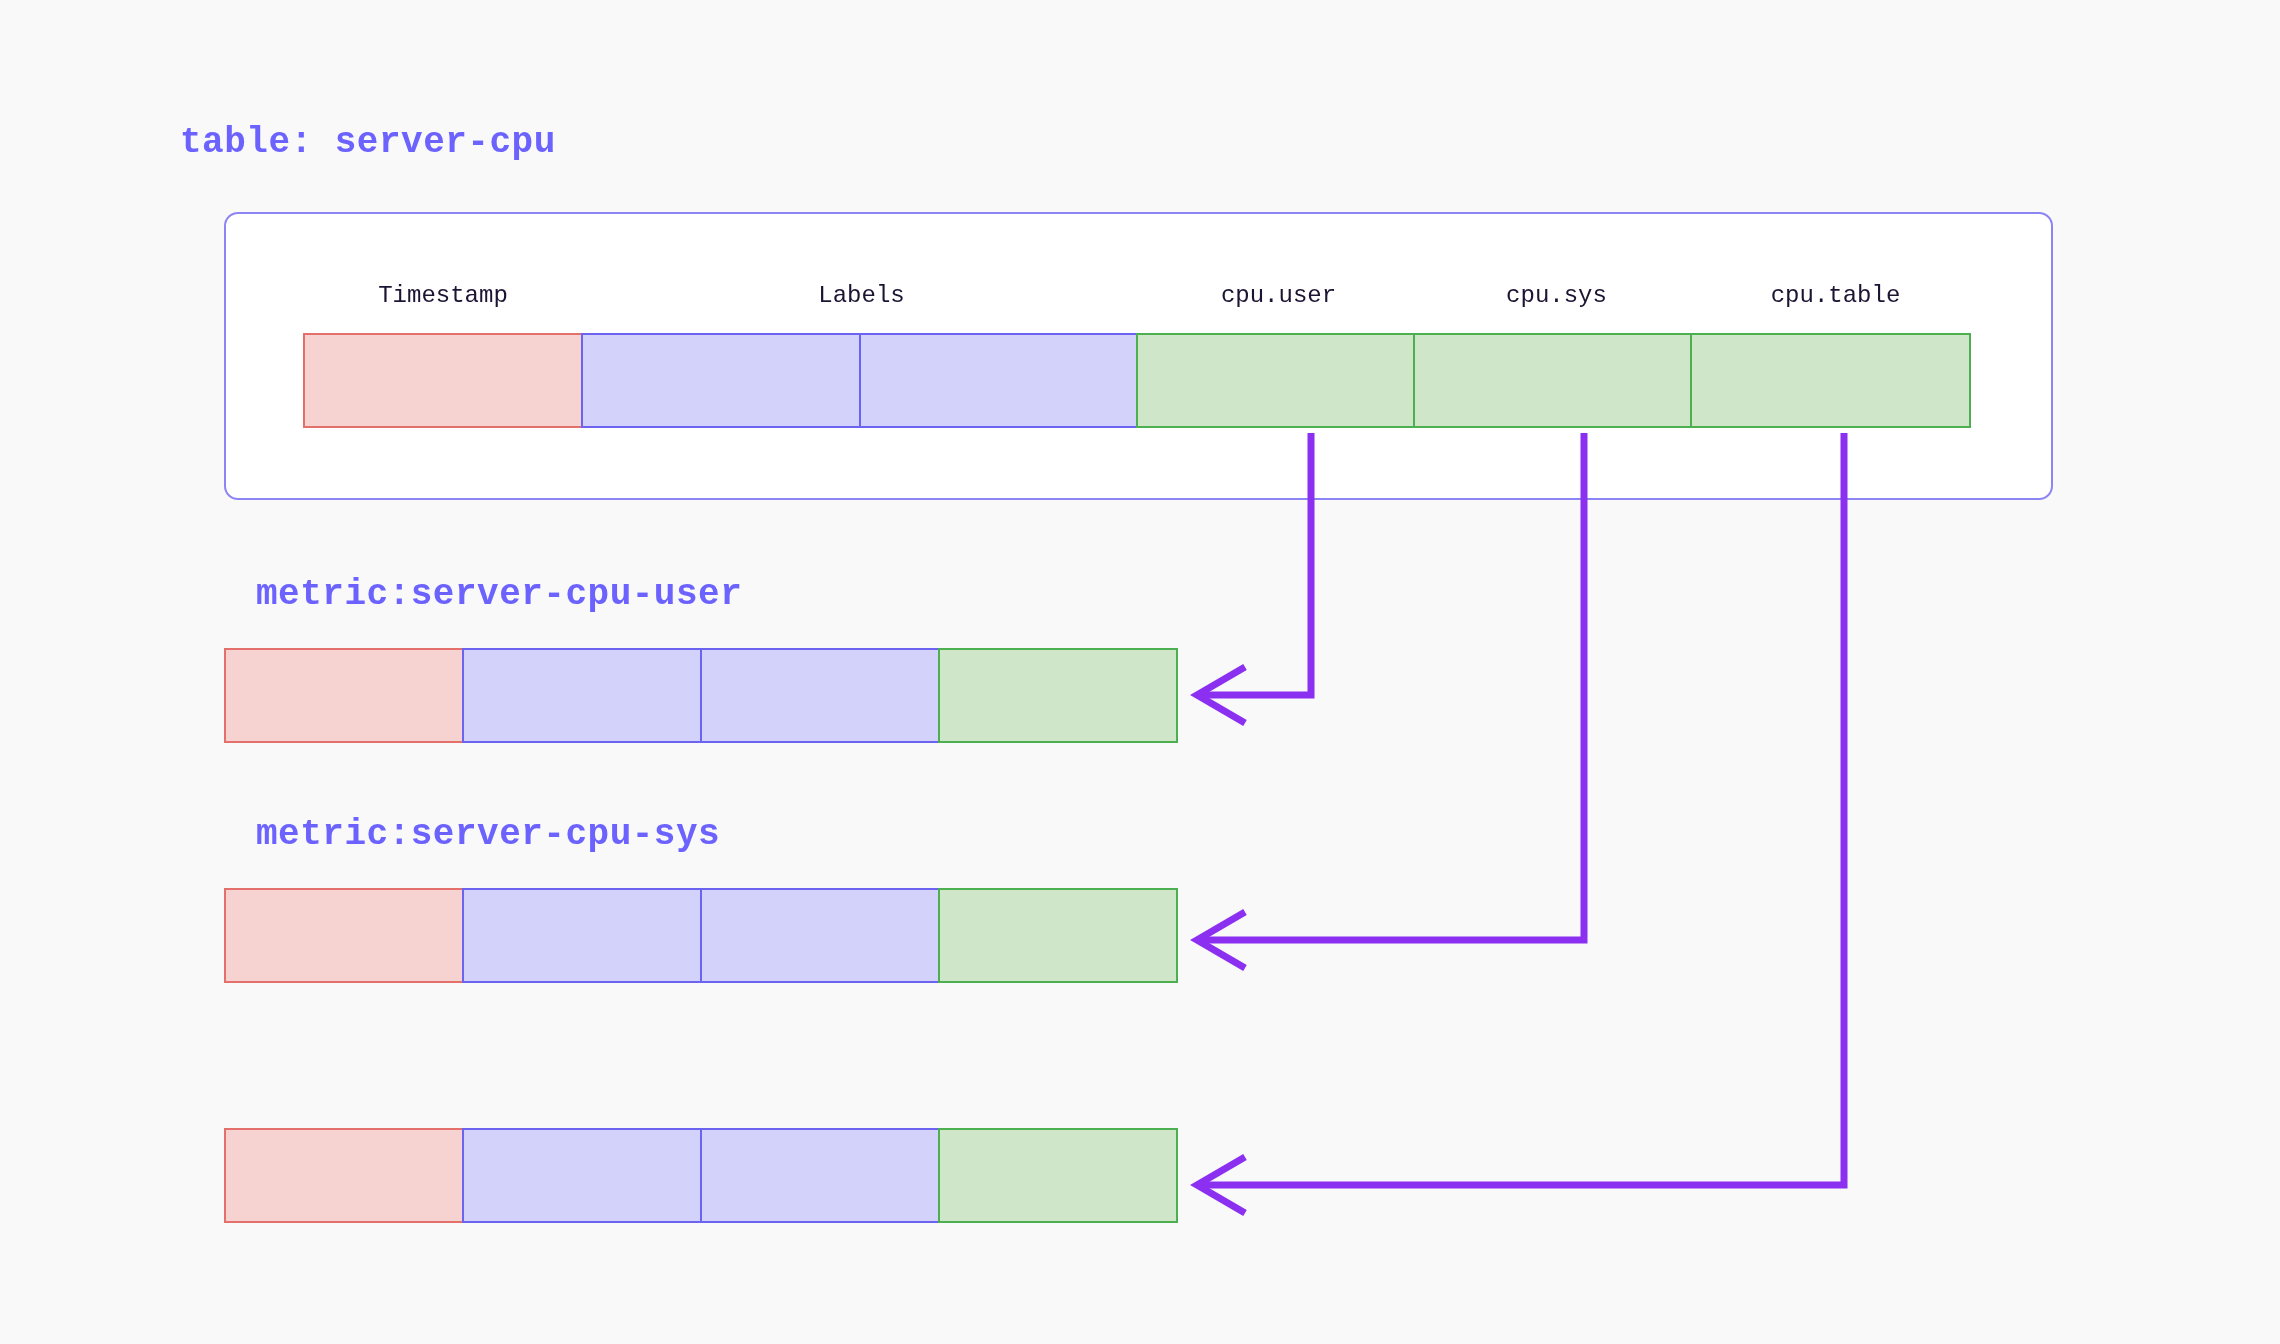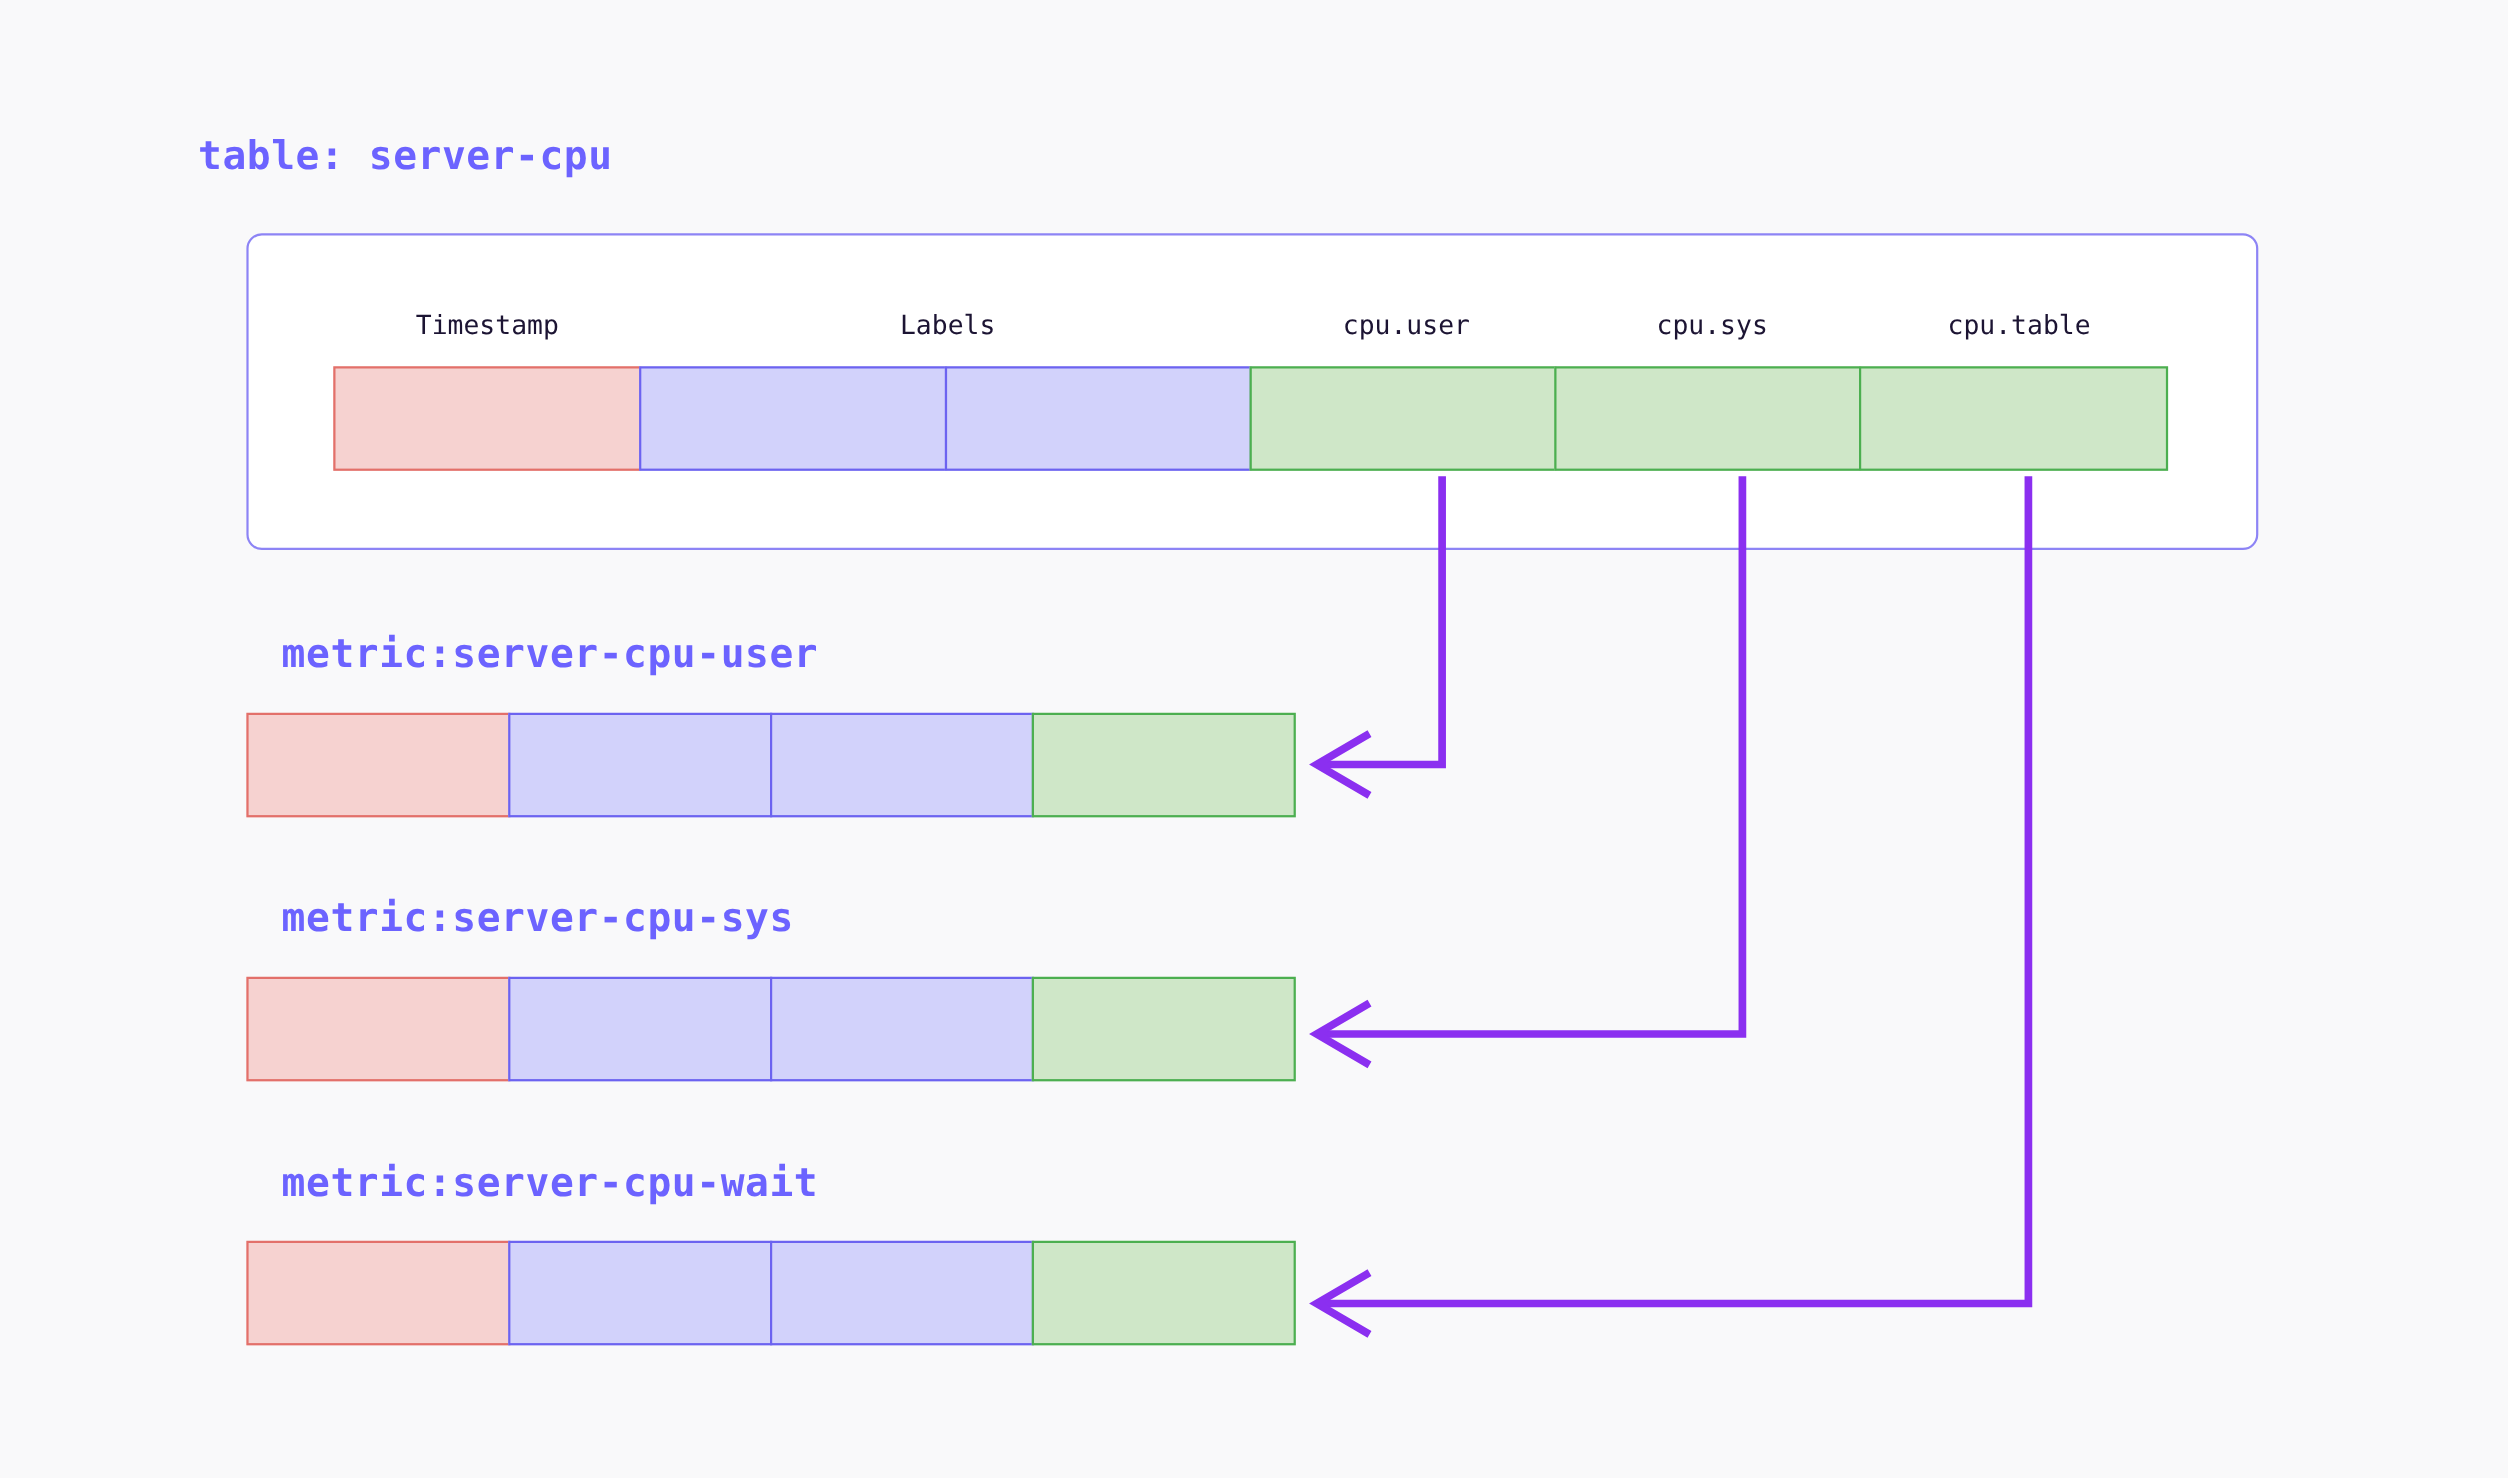--- a/index.html
+++ b/index.html
@@ -15,20 +15,21 @@
     font-family: "DejaVu Sans Mono", "Liberation Mono", monospace;
     -webkit-font-smoothing: antialiased;
   }
 
   #stage {
     position: absolute;
     left: 0;
     top: 0;
     width: 2280px;
     height: 1344px;
+    font-family: Liberation Mono, monospace;
   }
 
   
   #connectors {
     position: absolute;
     left: 0;
     top: 0;
     width: 2280px;
     height: 1344px;
     pointer-events: none;
@@ -177,21 +178,20 @@
   </div>
 
   <div class="metric-title mt-sys">metric:server-cpu-sys</div>
   <div class="metric-row mr-sys">
     <div class="cell cell-ts m-ts"></div>
     <div class="cell cell-label m-l1"></div>
     <div class="cell cell-label m-l2"></div>
     <div class="cell cell-val m-val"></div>
   </div>
 
-  <div class="metric-title mt-wait">metric:server-cpu-wait</div>
   <div class="metric-row mr-wait">
     <div class="cell cell-ts m-ts"></div>
     <div class="cell cell-label m-l1"></div>
     <div class="cell cell-label m-l2"></div>
     <div class="cell cell-val m-val"></div>
   </div>
 
   <svg id="connectors" viewBox="0 0 2280 1344" width="2280" height="1344">
     <g fill="none" stroke="#8b2ff0" stroke-width="7" stroke-linecap="butt" stroke-linejoin="miter">
 

